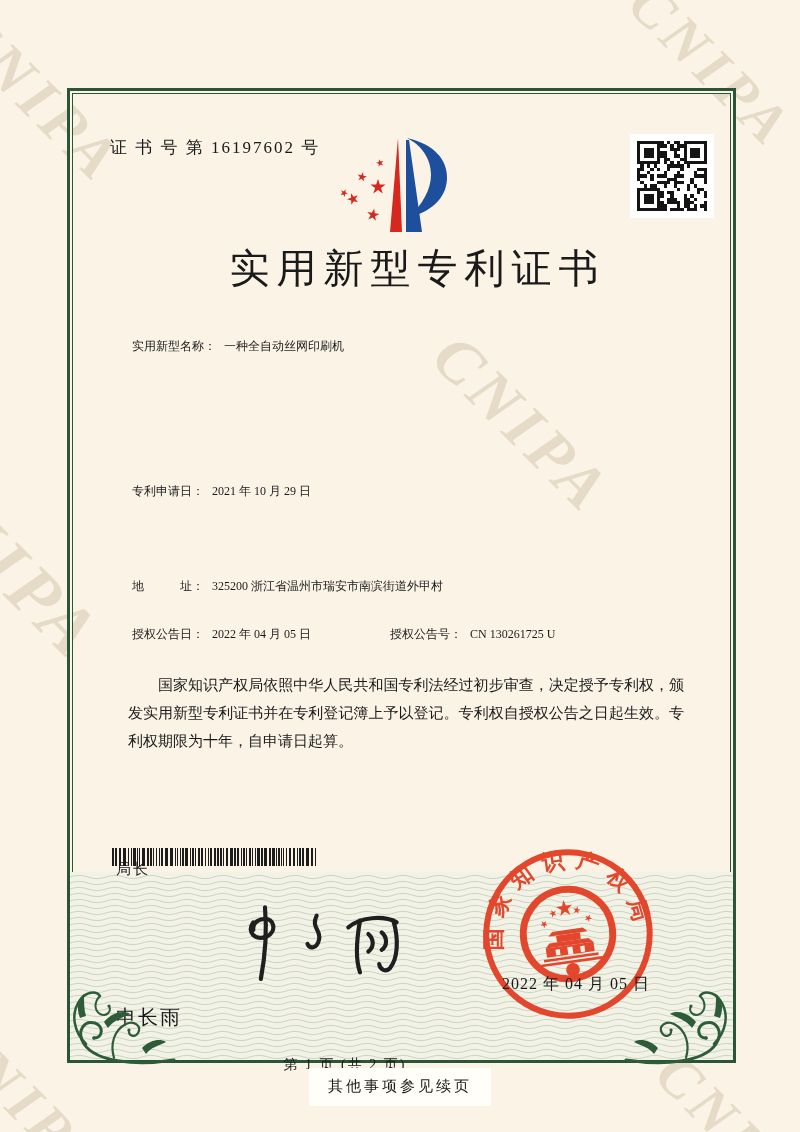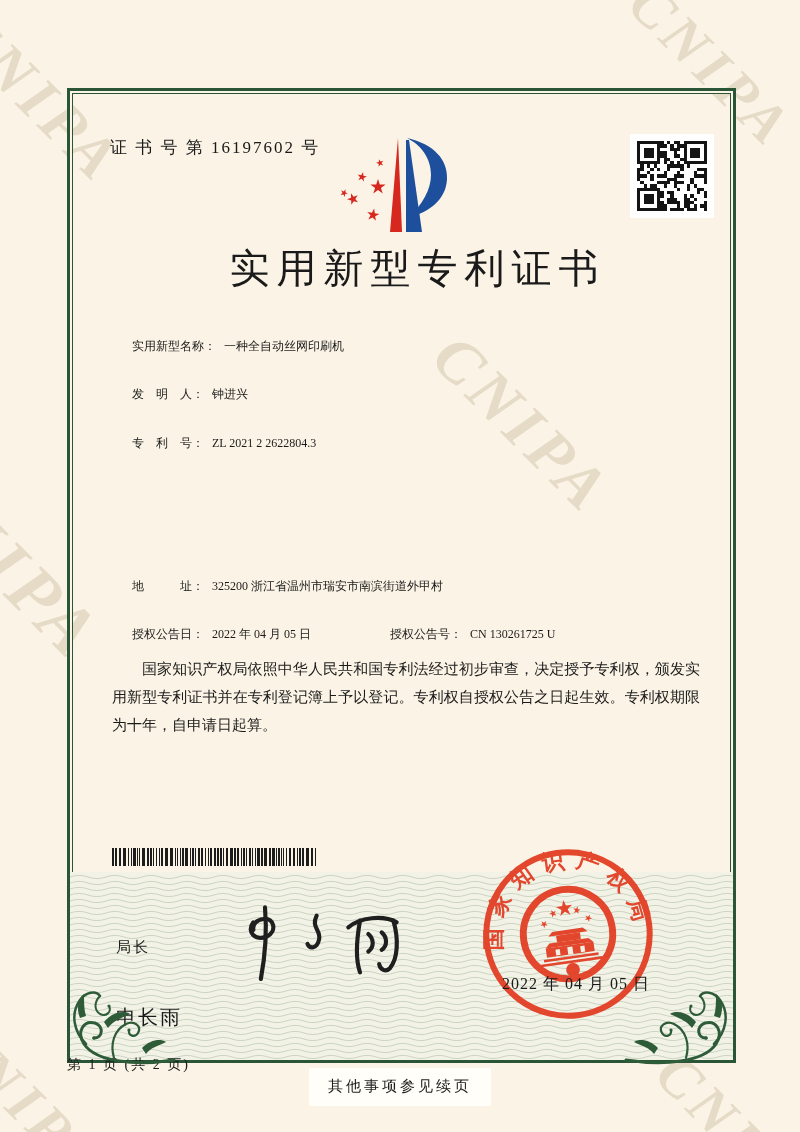--- a/index.html
+++ b/index.html
@@ -16,36 +16,36 @@
   .certno{position:absolute;left:110px;top:136px;font-size:17px;letter-spacing:2px;z-index:3;}
   .logo{position:absolute;left:334px;top:122px;z-index:3;}
   .qrbox{position:absolute;left:630px;top:134px;width:84px;height:84px;background:#ffffff;
          box-sizing:border-box;padding:7px;z-index:3;}
   .title{position:absolute;left:67px;top:241px;width:669px;text-align:center;font-size:40px;
          font-weight:normal;letter-spacing:7px;z-index:3;margin-left:16px;}
   .row{position:absolute;left:106px;font-size:12px;z-index:3;white-space:nowrap;margin-left:26px;}
   .row .val{margin-left:8px;}
   .grant2{position:absolute;left:258px;top:0;}
   .paras{position:absolute;left:112px;top:655px;width:588px;z-index:3;}
-  .paras p{margin:0;font-size:15px;line-height:28px;text-indent:2em;text-align:justify;}
+  .paras p{margin:16px;font-size:15px;line-height:28px;text-indent:2em;text-align:justify;}
   .barcode{position:absolute;left:112px;top:848px;z-index:3;}
   .barcode rect{fill:#1c1c1c;}
   
   .band{position:absolute;left:70px;top:872px;width:663px;height:188px;background:#f2f2e7;z-index:2;}
   #waves{position:absolute;left:0;top:0;}
   #waves path{fill:none;stroke:#ccd5c1;stroke-width:1;}
-  .sig-title{position:absolute;left:116px;top:938px;font-size:15px;letter-spacing:2px;z-index:3;
+  .sig-title{position:absolute;left:116px;top:860px;font-size:15px;letter-spacing:2px;z-index:3;
              font-family:"Liberation Sans","DejaVu Sans",sans-serif;}
   .sig-name{position:absolute;left:116px;top:1004px;font-size:20px;letter-spacing:2px;z-index:3;
             font-family:Liberation Sans, sans-serif;}
   .signature{position:absolute;left:235px;top:898px;z-index:3;}
   .seal{position:absolute;left:482px;top:848px;z-index:4;opacity:.93;transform:rotate(-8deg);}
   .sealdate{position:absolute;left:502px;top:974px;font-size:16px;letter-spacing:1px;z-index:5;
             white-space:nowrap;}
-  .pageinfo{position:absolute;left:67px;top:1036px;width:556px;font-size:14px;
+  .pageinfo{position:absolute;left:67px;top:1036px;width:556px;text-align:center;font-size:14px;
             letter-spacing:2px;z-index:3;margin-top:20px;}
   .contnote{position:absolute;left:50%;transform:translateX(-50%);top:1068px;background:#fffef8;
             padding:9px 19px 10px;font-size:15px;letter-spacing:3px;z-index:3;white-space:nowrap;}
   .flourish{position:absolute;z-index:4;}
   .fl-left{left:56px;top:982px;}
   .fl-right{left:624px;top:982px;transform:scaleX(-1);}
 </style>
 </head>
 <body>
 
@@ -315,25 +315,22 @@
         <rect x="17" y="20" width="1" height="1" fill="#141414"></rect>
         <rect x="20" y="20" width="1" height="1" fill="#141414"></rect>
       </svg>
   </div>
 
   <div class="title">实用新型专利证书</div>
 
   <div class="row" style="top:338px">
     <span class="lbl">实用新型名称：</span><span class="val">一种全自动丝网印刷机</span>
   </div>
-  <div class="row" style="top:386px">
-    <span class="lbl">发　明　人：</span><span class="val">钟进兴</span>
-  </div>
-  <div class="row" style="top:435px">
-    <span class="lbl">专　利　号：</span><span class="val">ZL 2021 2 2622804.3</span>
+  <div class="row" style="top:483px">
+    <span class="lbl">专利申请日：</span><span class="val">2021 年 10 月 29 日</span>
   </div>
   <div class="row" style="top:578px">
     <span class="lbl">地　　　址：</span><span class="val">325200 浙江省温州市瑞安市南滨街道外甲村</span>
   </div>
   <div class="row" style="top:626px">
     <span class="lbl">授权公告日：</span><span class="val">2022 年 04 月 05 日</span>
     <span class="grant2">
       <span class="lbl">授权公告号：</span><span class="val">CN 130261725 U</span>
     </span>
   </div>

